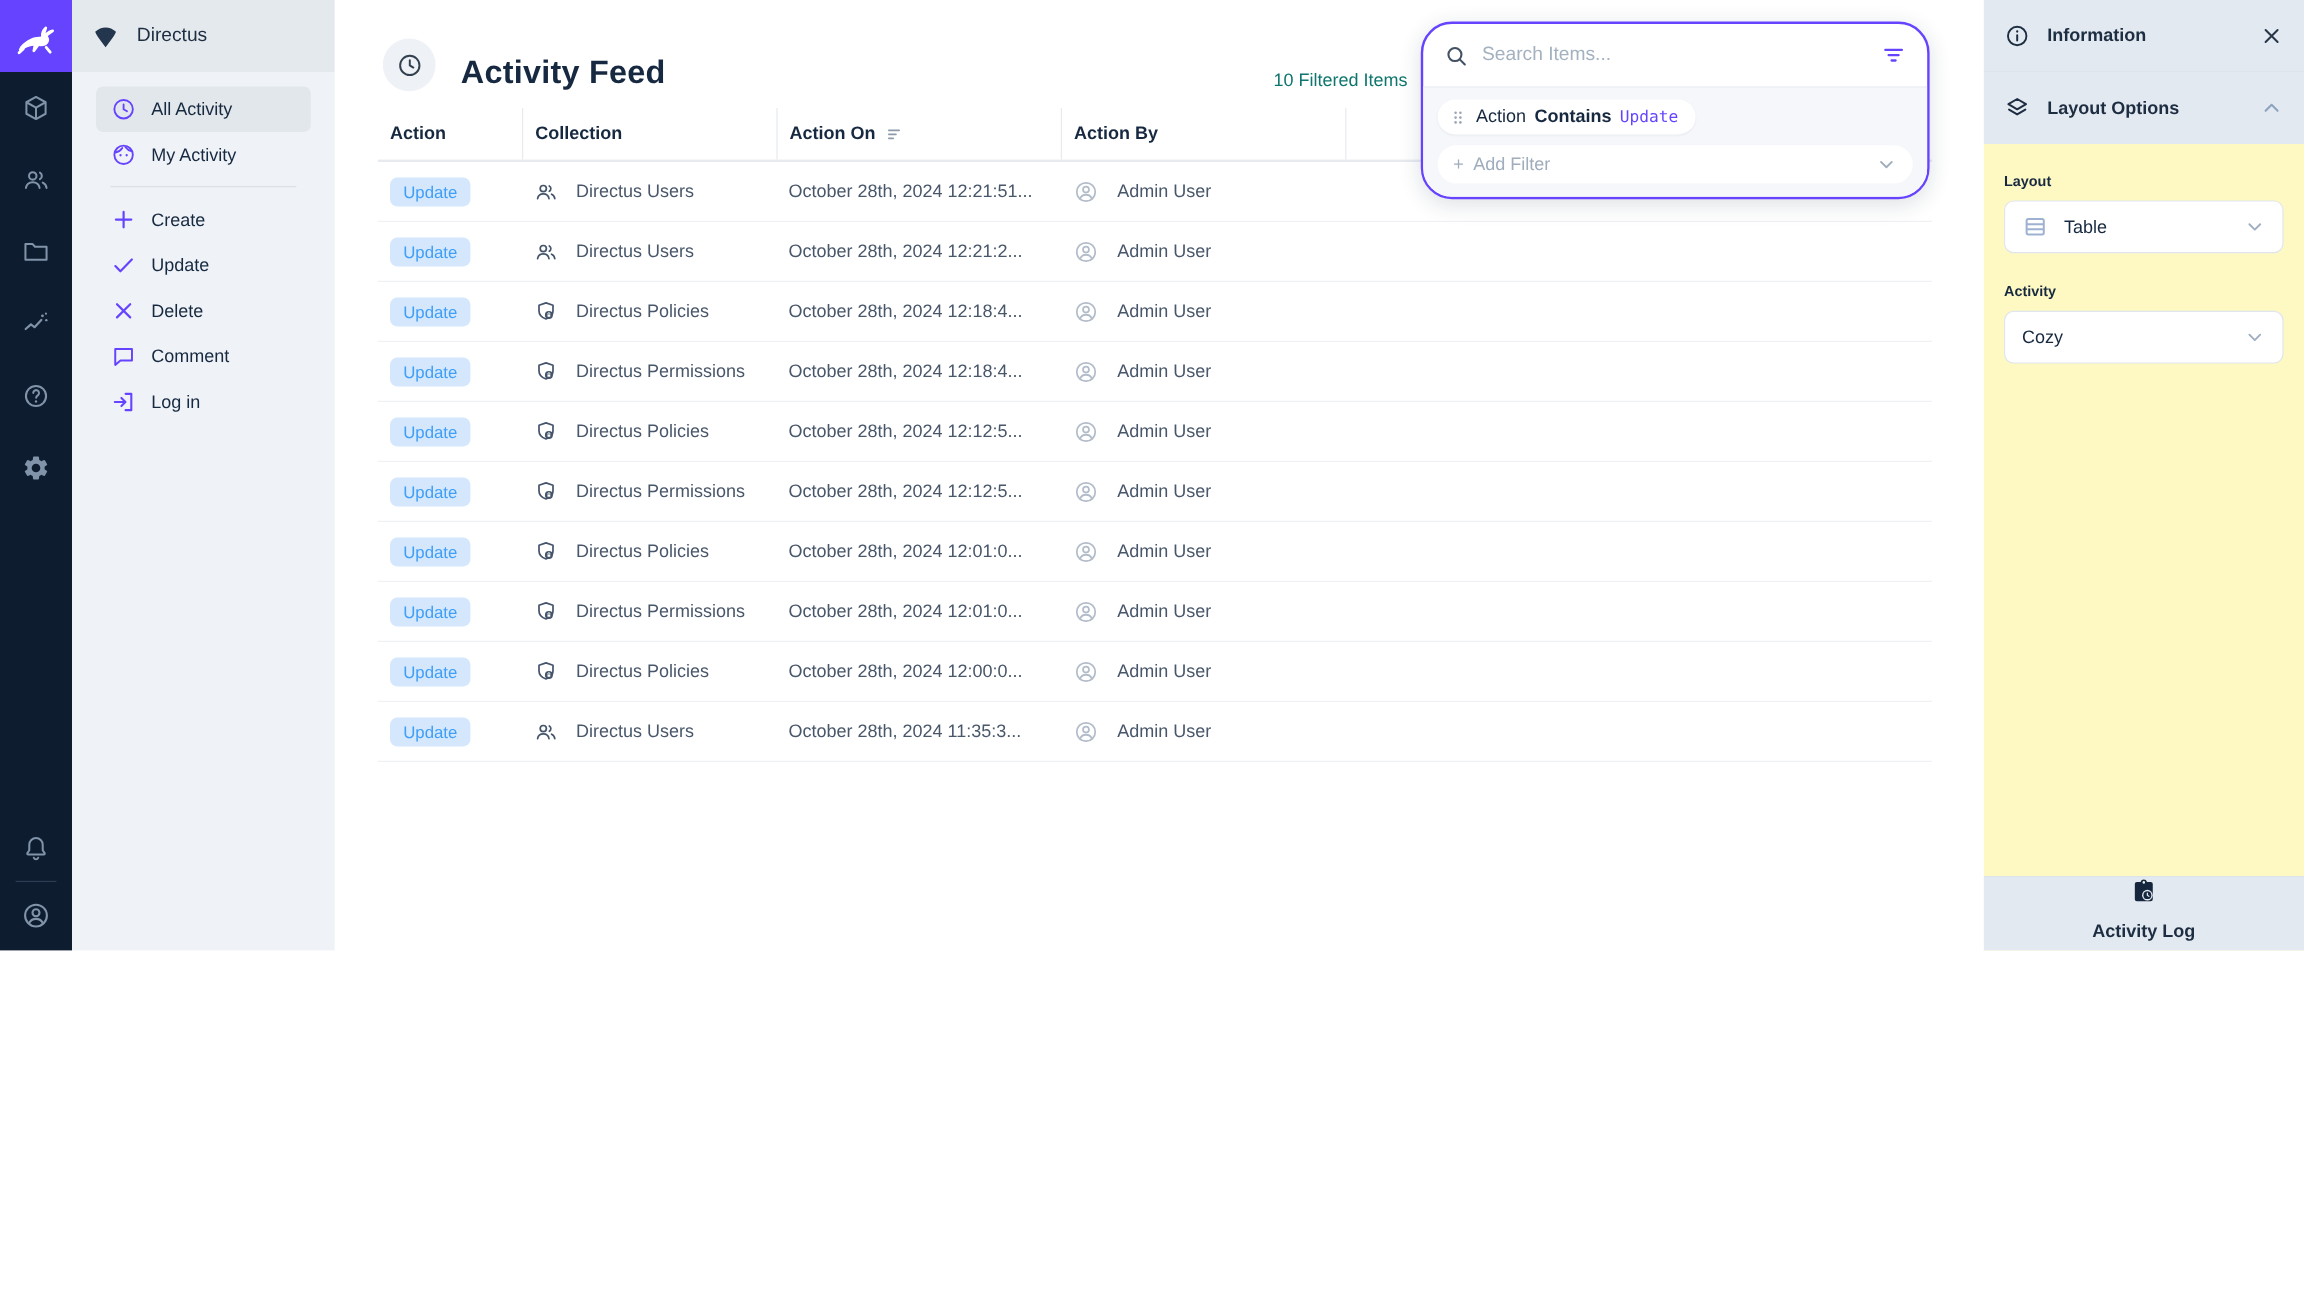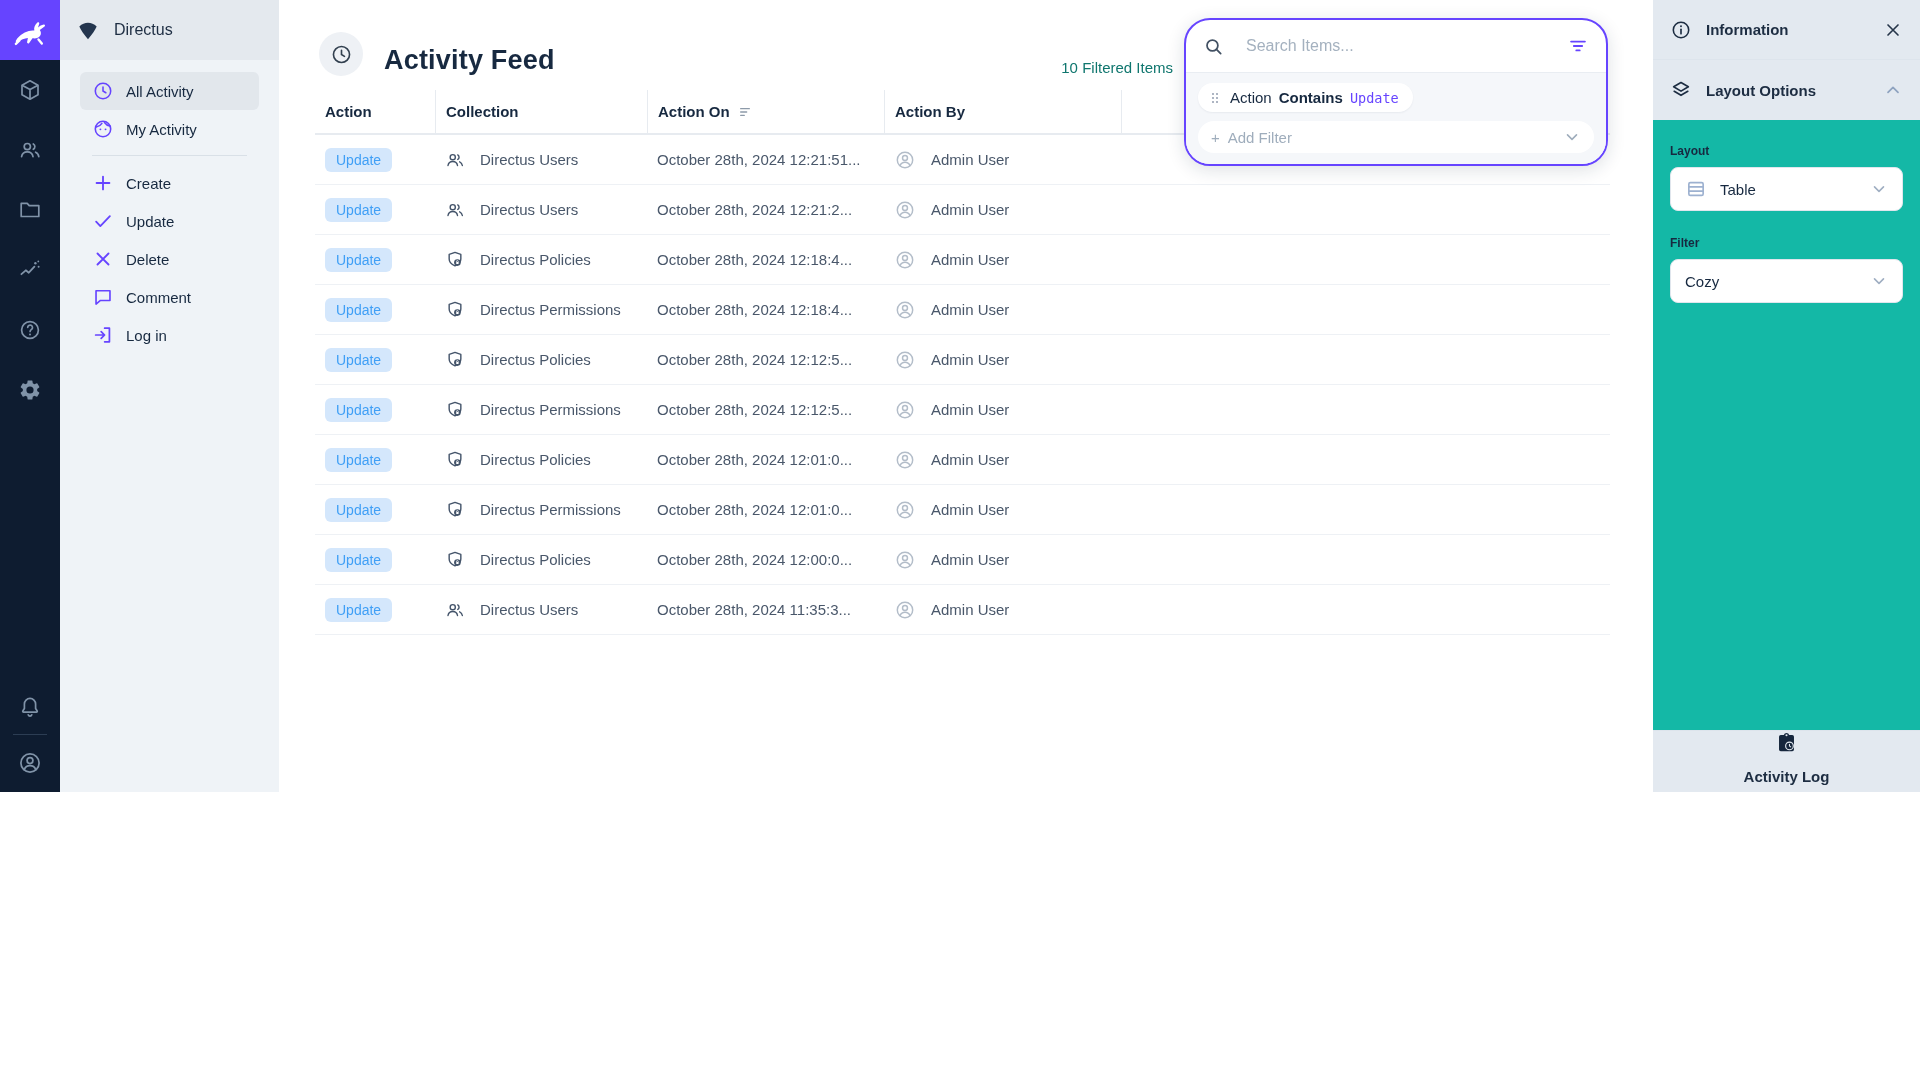--- a/index.html
+++ b/index.html
@@ -29,21 +29,21 @@
 
   
   .main { flex:1; min-width:0; background:#fff; position:relative; }
   .main-header { display:flex; align-items:flex-end; padding:32px 480px 0 40px; }
   .title-circle { width:44px; height:44px; border-radius:50%; background:#eef1f5; display:grid; place-items:center; color:#32404f; flex-shrink:0; }
   .page-title { font-size:27px; font-weight:700; margin-left:21px; letter-spacing:.2px; }
   .count { margin-left:auto; color:#0f766e; font-size:15px; white-space:nowrap; }
 
   
   .search-panel { position:absolute; top:18px; right:45px; width:424px; background:#fff; border:2px solid #6644ff; border-radius:26px; box-shadow:0 4px 18px rgba(23,41,64,.14); z-index:5; overflow:hidden; }
-  .sp-top { display:flex; align-items:center; gap:22px; height:52px; padding:0 17px; }
+  .sp-top { display:flex; align-items:center; gap:11px; height:52px; padding:0 17px; }
   .sp-top .sico { width:21px; height:21px; color:#425163; flex-shrink:0; }
   .sp-input { flex:1; border:0; outline:0; font-size:16px; color:#172940; font-family:inherit; background:transparent; min-width:0; }
   .sp-input::placeholder { color:#a4b1bf; }
   .sp-filter { width:22px; height:22px; color:#6644ff; cursor:pointer; flex-shrink:0; }
   .sp-body { background:#f5f7fa; border-top:1px solid #e9edf2; padding:10px 12px 11px; }
   .chip { display:inline-flex; align-items:center; gap:7px; background:#fff; border-radius:16px; padding:6px 14px 6px 9px; box-shadow:0 1px 2px rgba(23,41,64,.06); cursor:pointer; }
   .chip .dots { width:16px; height:16px; color:#9aa4b5; cursor:grab; }
   .chip .op { font-weight:700; }
   .chip .val { color:#6644ff; font-family:"DejaVu Sans Mono", monospace; font-size:13.5px; }
   .add-filter { display:flex; align-items:center; gap:8px; background:#fff; border-radius:17px; margin-top:9px; padding:7px 13px; color:#9fadbc; cursor:pointer; }
@@ -55,21 +55,21 @@
   .t-col { padding-left:10px; height:100%; display:flex; align-items:center; gap:6px; }
   .t-header .t-col + .t-col { border-left:1px solid #e7ebf0; }
   .c1 { width:120px; } .c2 { width:212px; } .c3 { width:237px; } .c4 { width:237px; } .c5 { flex:1; }
   .sort-ico { width:16px; height:16px; color:#8d9aa9; margin-left:2px; }
   .t-row { display:flex; height:50px; align-items:center; border-bottom:1px solid #eef1f5; color:#49576a; cursor:pointer; }
   .badge { background:#d4e7fc; color:#3f9ff6; border-radius:6px; padding:4px 11px; font-size:14px; }
   .cell-ic { width:20px; height:20px; color:#44546a; margin-right:9px; flex-shrink:0; }
   .avatar-ic { width:22px; height:22px; color:#b3bdc9; margin-right:9px; flex-shrink:0; }
 
   
-  .sidebar { width:267px; flex-shrink:0; background:#14b8a6; display:flex; flex-direction:column; }
+  .sidebar { width:267px; flex-shrink:0; background:#fef9c3; display:flex; flex-direction:column; }
   .sb-row { height:60px; background:#e3e9f0; display:flex; align-items:center; gap:14px; padding:0 17px; font-weight:700; font-size:15px; color:#1d2d42; flex-shrink:0; }
   .sb-row .sbi { width:22px; height:22px; color:#1d2d42; flex-shrink:0; }
   .sb-row .right { margin-left:auto; width:20px; height:20px; cursor:pointer; }
   .sb-row.first { border-bottom:1px solid #dde4ec; }
   .sb-close { color:#26364a; }
   .sb-caret { color:#8fa3c0; }
   .sb-body { flex:1; padding:24px 17px; }
   .sb-label { font-weight:700; font-size:12px; margin-bottom:9px; }
   .sb-select { height:44px; background:#fff; border:1px solid #e0e6ed; border-radius:8px; display:flex; align-items:center; gap:13px; padding:0 14px; margin-bottom:25px; cursor:pointer; color:#172940; }
   .sb-select .tbl-ic { width:22px; height:22px; color:#9db1d0; flex-shrink:0; }
@@ -716,21 +716,21 @@
               <use href="#i-table"></use>
             </svg>
           </span>
         <span>Table</span>
         <span class="chev">
             <svg width="18" height="18">
               <use href="#i-chev-down"></use>
             </svg>
           </span>
       </div>
-      <div class="sb-label">Filter</div>
+      <div class="sb-label">Activity</div>
       <div class="sb-select">
         <span>Cozy</span>
         <span class="chev">
             <svg width="18" height="18">
               <use href="#i-chev-down"></use>
             </svg>
           </span>
       </div>
     </div>
     <div class="sb-footer">

